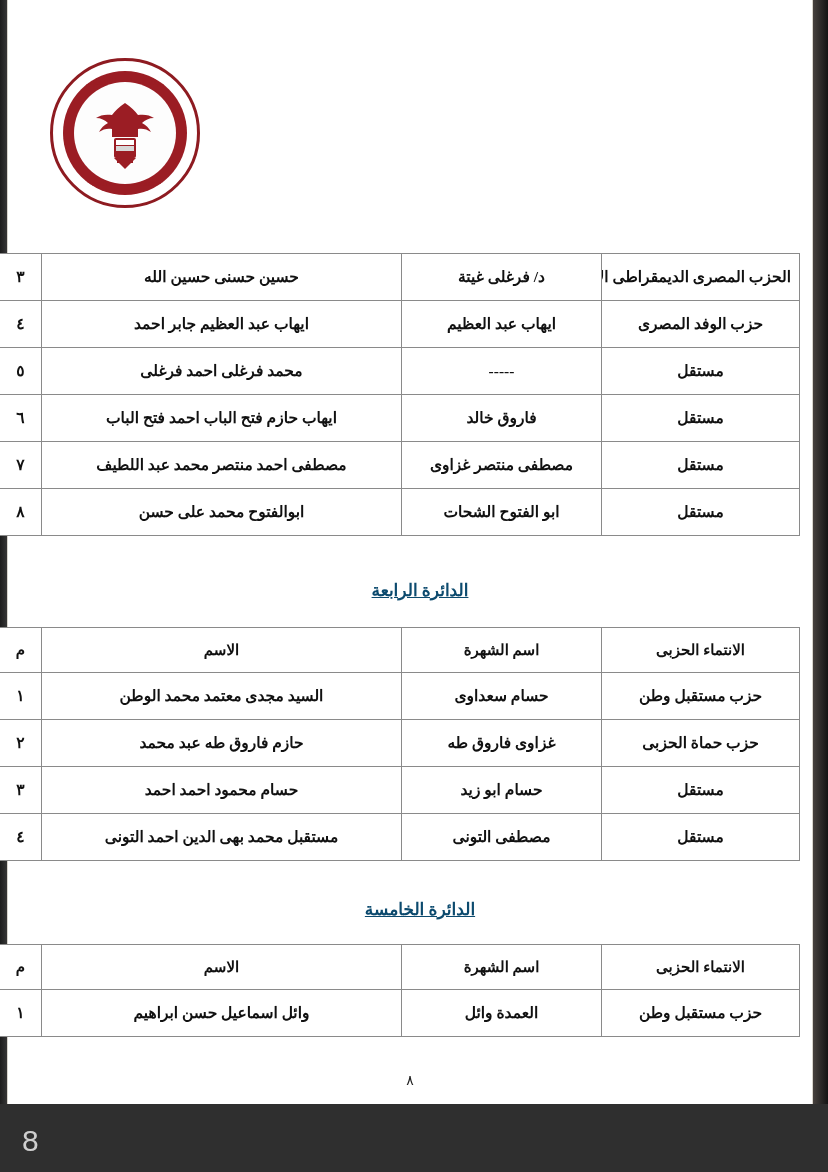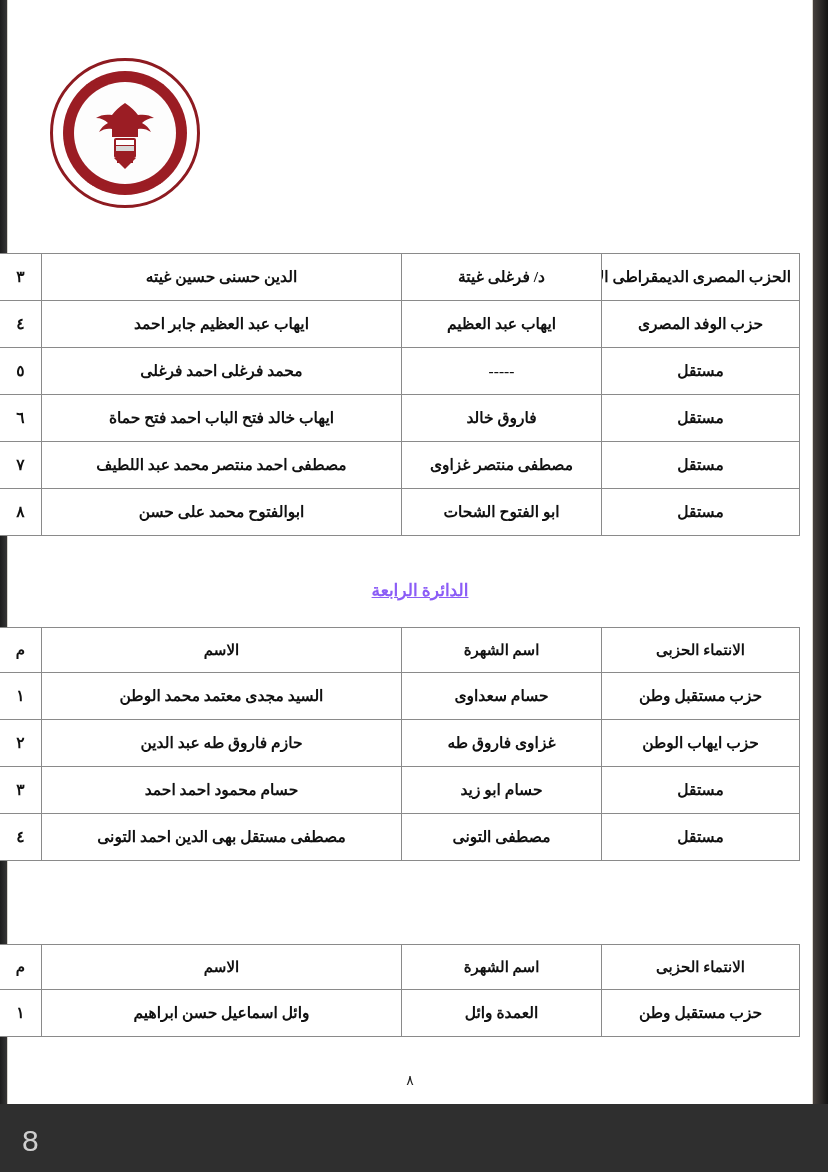--- a/index.html
+++ b/index.html
@@ -141,21 +141,21 @@
   .c-alias { width: 200px; }
   .c-party { width: 198px; }
 
   td.cell-name, td.cell-alias, td.cell-party { letter-spacing: 0px; }
 
   .section-title {
     text-align: center;
     font-family: "Liberation Serif", serif;
     font-weight: bold;
     font-size: 17px;
-    color: #8b5cf6;
+    color: #0c4a6e;
     text-decoration: underline;
     margin: 7px 0 7px 0;
     letter-spacing: 0px;
   }
 
   .footer-num {
     position: absolute;
     left: 0; right: 0;
     text-align: center;
     font-size: 14px;
@@ -197,39 +197,39 @@
       <colgroup>
         <col class="c-party">
           <col class="c-alias">
           <col class="c-name">
           <col class="c-num">
       </colgroup>
       <tbody>
           <tr>
             <td class="cell-party">الحزب المصرى الديمقراطى الاجتماعي</td>
             <td class="cell-alias">د/ فرغلى غيتة</td>
-            <td class="cell-name">الدين حسنى حسين غيته</td>
+            <td class="cell-name">حسين حسنى حسين الله</td>
             <td class="cell-num">٣</td>
           </tr>
           <tr>
             <td class="cell-party">حزب الوفد المصرى</td>
             <td class="cell-alias">ايهاب عبد العظيم</td>
             <td class="cell-name">ايهاب عبد العظيم جابر احمد</td>
             <td class="cell-num">٤</td>
           </tr>
           <tr>
             <td class="cell-party">مستقل</td>
             <td class="cell-alias">-----</td>
             <td class="cell-name">محمد فرغلى احمد فرغلى</td>
             <td class="cell-num">٥</td>
           </tr>
           <tr>
             <td class="cell-party">مستقل</td>
             <td class="cell-alias">فاروق خالد</td>
-            <td class="cell-name">ايهاب خالد فتح الباب احمد فتح حماة</td>
+            <td class="cell-name">ايهاب حازم فتح الباب احمد فتح الباب</td>
             <td class="cell-num">٦</td>
           </tr>
           <tr>
             <td class="cell-party">مستقل</td>
             <td class="cell-alias">مصطفى منتصر غزاوى</td>
             <td class="cell-name">مصطفى احمد منتصر محمد عبد اللطيف</td>
             <td class="cell-num">٧</td>
           </tr>
           <tr>
             <td class="cell-party">مستقل</td>
@@ -260,41 +260,42 @@
         </tr>
       </thead>
       <tbody>
           <tr>
             <td class="cell-party">حزب مستقبل وطن</td>
             <td class="cell-alias">حسام سعداوى</td>
             <td class="cell-name">السيد مجدى معتمد محمد الوطن</td>
             <td class="cell-num">١</td>
           </tr>
           <tr>
-            <td class="cell-party">حزب ايهاب الوطن</td>
+            <td class="cell-party">حزب حماة الحزبى</td>
             <td class="cell-alias">غزاوى فاروق طه</td>
-            <td class="cell-name">حازم فاروق طه عبد الدين</td>
+            <td class="cell-name">حازم فاروق طه عبد محمد</td>
             <td class="cell-num">٢</td>
           </tr>
           <tr>
             <td class="cell-party">مستقل</td>
             <td class="cell-alias">حسام ابو زيد</td>
             <td class="cell-name">حسام محمود احمد احمد</td>
             <td class="cell-num">٣</td>
           </tr>
           <tr>
             <td class="cell-party">مستقل</td>
             <td class="cell-alias">مصطفى التونى</td>
-            <td class="cell-name">مصطفى مستقل بهى الدين احمد التونى</td>
+            <td class="cell-name">مستقبل محمد بهى الدين احمد التونى</td>
             <td class="cell-num">٤</td>
           </tr>
         </tbody>
     </table>
   </div>
 
+  <div class="section-title" style="position:absolute; top:892px; left:32px; width:760px;">الدائرة الخامسة</div>
 
   <div class="tbl-wrap" style="top:944px; left:40px; width:752px;">
     <table class="doc">
       <colgroup>
         <col class="c-party">
           <col class="c-alias">
           <col class="c-name">
           <col class="c-num">
       </colgroup>
       <thead>

